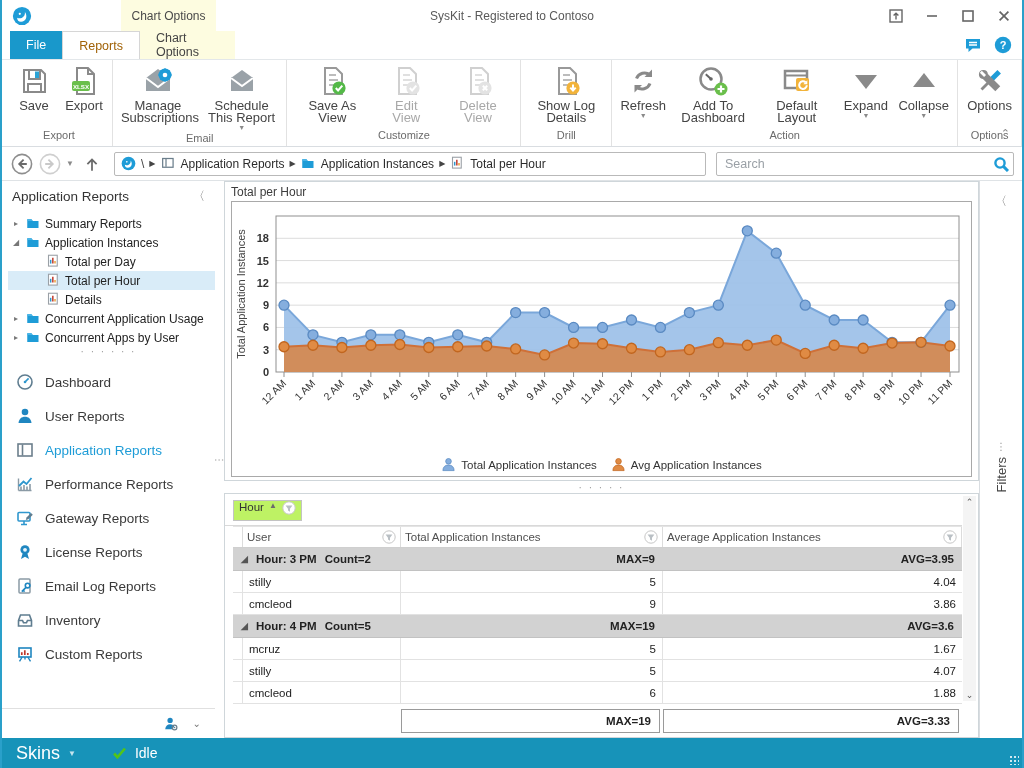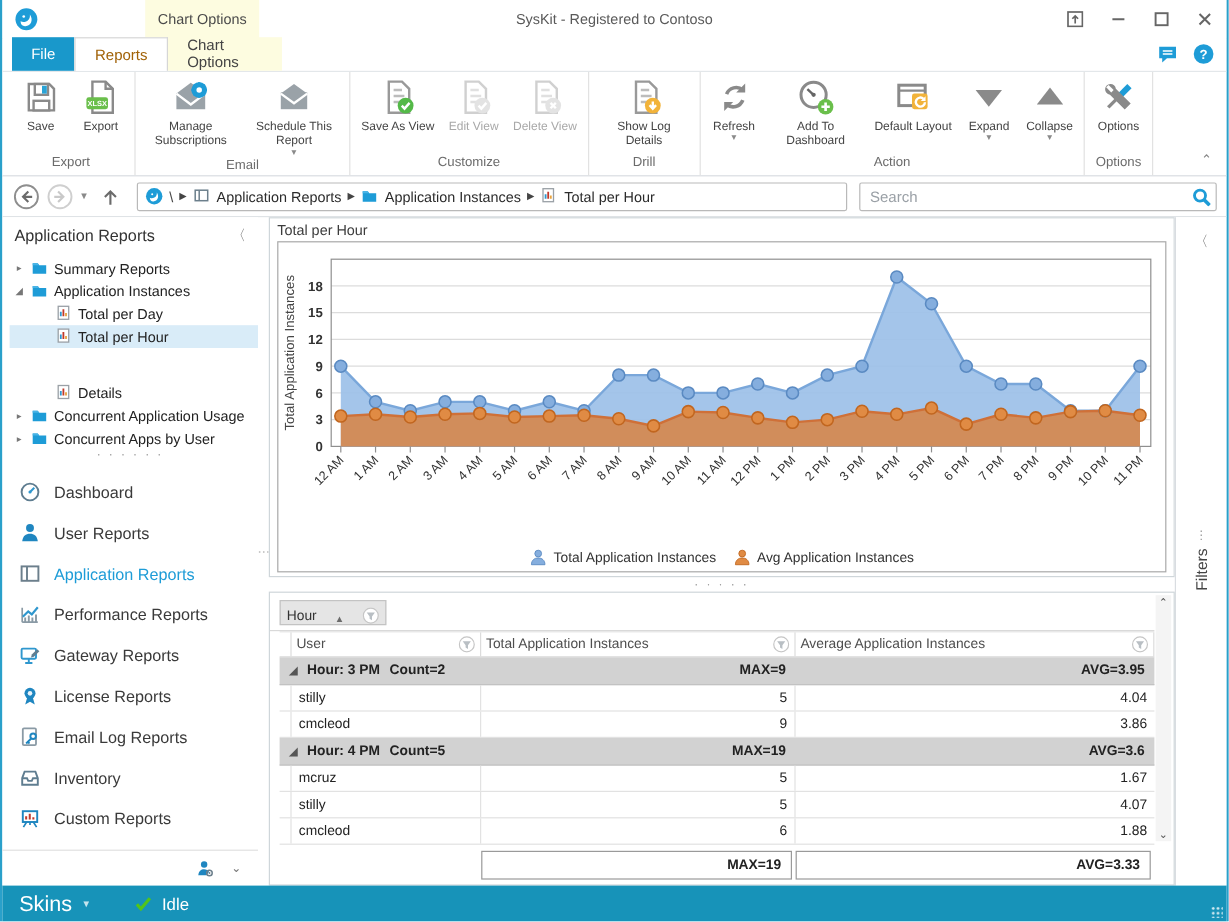--- a/index.html
+++ b/index.html
@@ -25,21 +25,21 @@
   .tab.active { background:#fff; color:#a16207; border:1px solid #d6d6d6; border-bottom:none; }
   .tab.ctx { background:#fdfce0; color:#444; width:95px; justify-content:flex-start; }
   .tabrow-icons { position:absolute; right:10px; top:4px; display:flex; gap:12px; }
 
   
   .ribbon { height:87px; display:flex; align-items:stretch; background:#fff; border-bottom:1px solid #d9dde1; padding-left:4px; position:relative; }
   .rgroup { display:flex; flex-direction:column; border-right:1px solid #e2e2e2; padding:2px 4px 0 4px; }
   .rgroup-row { flex:1; display:flex; align-items:flex-start; justify-content:center; gap:2px; }
   .rbtn { min-width:48px; padding:2px 5px 0 5px; display:flex; flex-direction:column; align-items:center; text-align:center; cursor:default; }
   .rbtn .ric { height:34px; display:flex; align-items:center; }
-  .rbtn .rlbl { font-size:10px; line-height:12px; color:#444; margin-top:2px; max-width:74px; }
+  .rbtn .rlbl { font-size:13px; line-height:12px; color:#444; margin-top:2px; max-width:74px; }
   .rbtn .rdrop { font-size:7px; color:#8a8a8a; line-height:8px; }
   .rbtn.disabled .rlbl { color:#a8a8a8; }
   .rbtn.disabled .ric { opacity:.45; }
   .rgroup-label { height:17px; text-align:center; font-size:11px; color:#6b6b6b; }
   .ribbon-collapse { position:absolute; right:12px; bottom:6px; color:#8a8a8a; font-size:11px; cursor:default; }
 
   
   .navrow { height:34px; display:flex; align-items:center; background:#fff; border-bottom:1px solid #dfe3e6; padding:0 8px; gap:4px; }
   .navbtn { width:24px; height:24px; display:flex; align-items:center; justify-content:center; cursor:default; }
   .nav-caret { font-size:8px; color:#8a8a8a; width:10px; }
@@ -70,21 +70,21 @@
   .content { width:755px; display:flex; flex-direction:column; }
   .chart-panel { height:300px; border:1px solid #cfd6da; border-top:1px solid #cfd6da; padding:3px 6px 0 6px; background:#fff; }
   .chart-title { font-size:12px; color:#3c3c3c; height:16px; }
   .chart-box { border:1px solid #a9a9a9; height:276px; position:relative; }
   .legend { position:absolute; left:0; right:0; bottom:4px; display:flex; justify-content:center; gap:14px; align-items:center; }
   .legend-item { display:flex; align-items:center; gap:5px; font-size:11.5px; color:#333; }
   .hsplit { height:12px; display:flex; align-items:center; justify-content:center; color:#9a9a9a; font-size:10px; letter-spacing:2px; cursor:default; }
 
   .table-panel { flex:1; border:1px solid #cfd6da; background:#fff; position:relative; padding:2px 16px 0 0; }
   .groupby-bar { height:30px; border-bottom:1px solid #d9d9d9; display:flex; align-items:center; padding-left:8px; }
-  .group-chip { border:1px solid #c3c3c3; height:21px; display:flex; align-items:flex-end; gap:15px; padding:0 5px; font-size:11.5px; color:#333; background:#e5e5e5; cursor:default; }
+  .group-chip { border:1px solid #c3c3c3; height:21px; display:flex; align-items:flex-start; gap:5px; padding:0 5px; font-size:11.5px; color:#333; background:#bef264; cursor:default; }
   .group-chip .sort { font-size:8px; color:#6b6b6b; }
   .grid { margin-left:8px; }
   .grid .hdr, .grid .grow, .grid .drow, .grid .frow { display:grid; grid-template-columns:10px 158px 262px 1fr; }
   .grid .hdr { height:22px; border-bottom:1px solid #cfcfcf; border-top:1px solid #e4e4e4; }
   .hcell { display:flex; align-items:center; font-size:11.5px; color:#4e4e4e; padding:0 4px; border-right:1px solid #dcdcdc; cursor:default; }
   .hcell .fun { margin-left:auto; }
   .grow { height:23px; background:#d2d2d2; border-bottom:1px solid #c2c2c2; font-size:11.5px; font-weight:bold; color:#222; cursor:default; }
   .grow .gleft { grid-column:1 / span 2; display:flex; align-items:center; gap:8px; padding-left:8px; }
   .grow .exp { font-size:9px; color:#555; }
   .grow .gmax, .grow .gavg { display:flex; align-items:center; justify-content:flex-end; padding-right:8px; }
@@ -466,21 +466,21 @@
           <div class="tree-row sel" style="padding-left: 22px;">
             <span class="exp"></span>
             <svg width="15" height="15" viewBox="0 0 18 18">
               <rect x="3" y="1.5" width="10.5" height="13" fill="#fff" stroke="#9aa0a6" stroke-width="1.3"></rect>
               <path d="M5.6 11.5V7" stroke="#2f97ce" stroke-width="1.8"></path>
               <path d="M8.2 11.5V4.5" stroke="#c0392b" stroke-width="1.8"></path>
               <path d="M10.8 11.5V8.3" stroke="#e8a33d" stroke-width="1.8"></path>
             </svg>
             <span>Total  per Hour</span>
           </div>
-          <div class="tree-row" style="padding-left: 22px; margin-top: 28px;">
+          <div class="tree-row" style="padding-left: 22px;">
             <span class="exp"></span>
             <svg width="15" height="15" viewBox="0 0 18 18">
               <rect x="3" y="1.5" width="10.5" height="13" fill="#fff" stroke="#9aa0a6" stroke-width="1.3"></rect>
               <path d="M5.6 11.5V7" stroke="#2f97ce" stroke-width="1.8"></path>
               <path d="M8.2 11.5V4.5" stroke="#c0392b" stroke-width="1.8"></path>
               <path d="M10.8 11.5V8.3" stroke="#e8a33d" stroke-width="1.8"></path>
             </svg>
             <span>Details</span>
           </div>
           <div class="tree-row" style="padding-left: 2px;">

